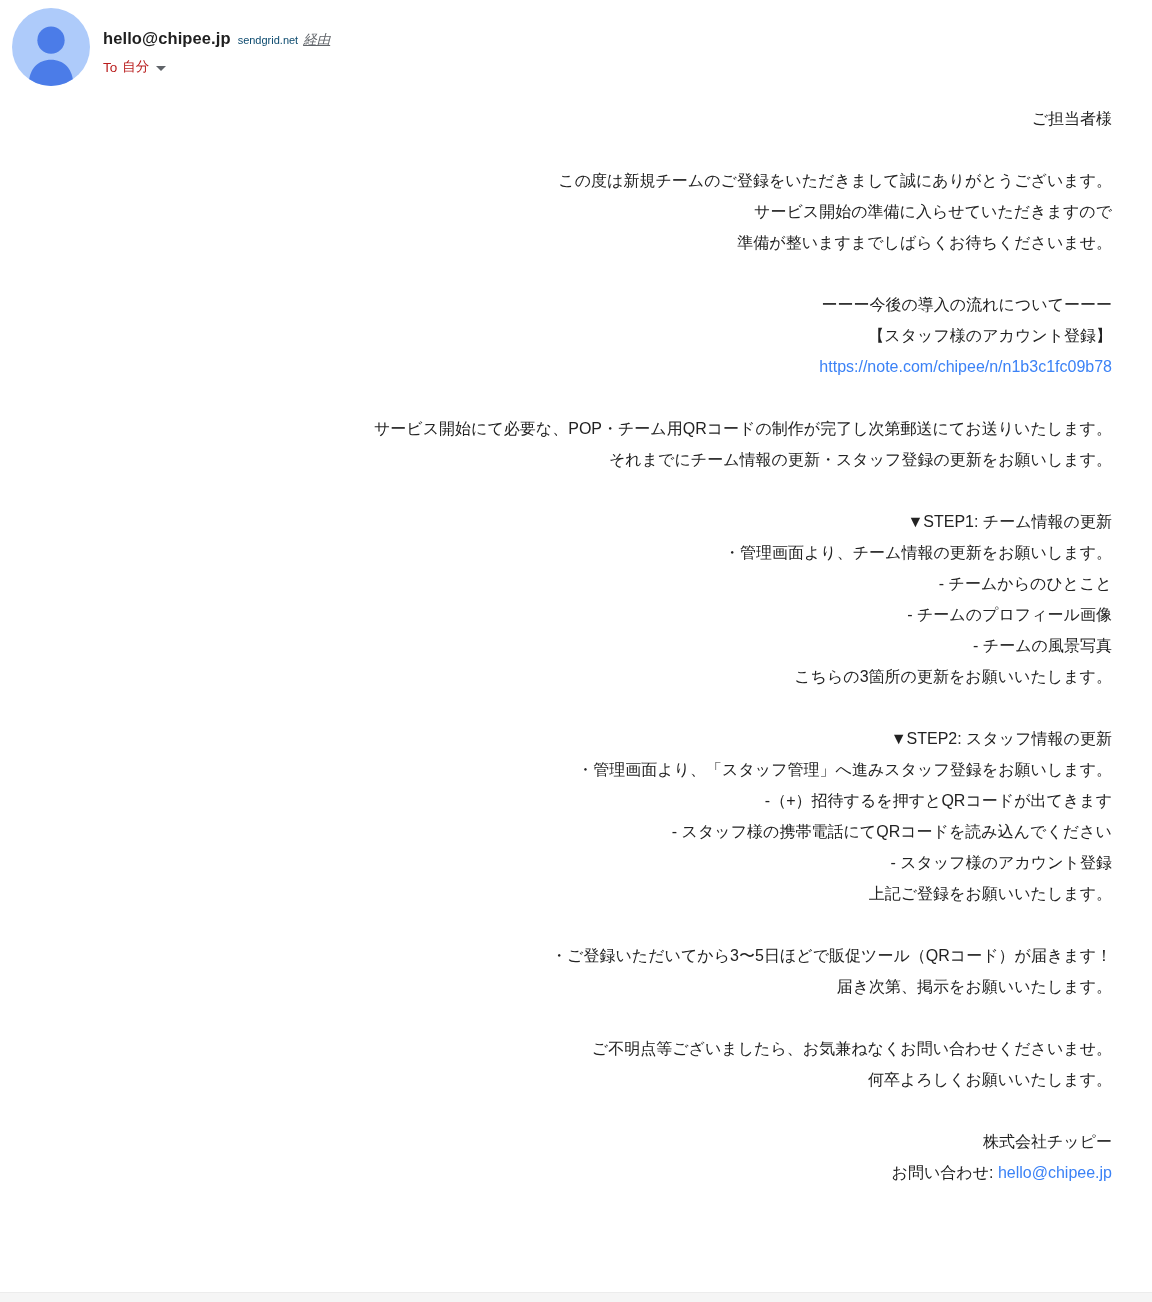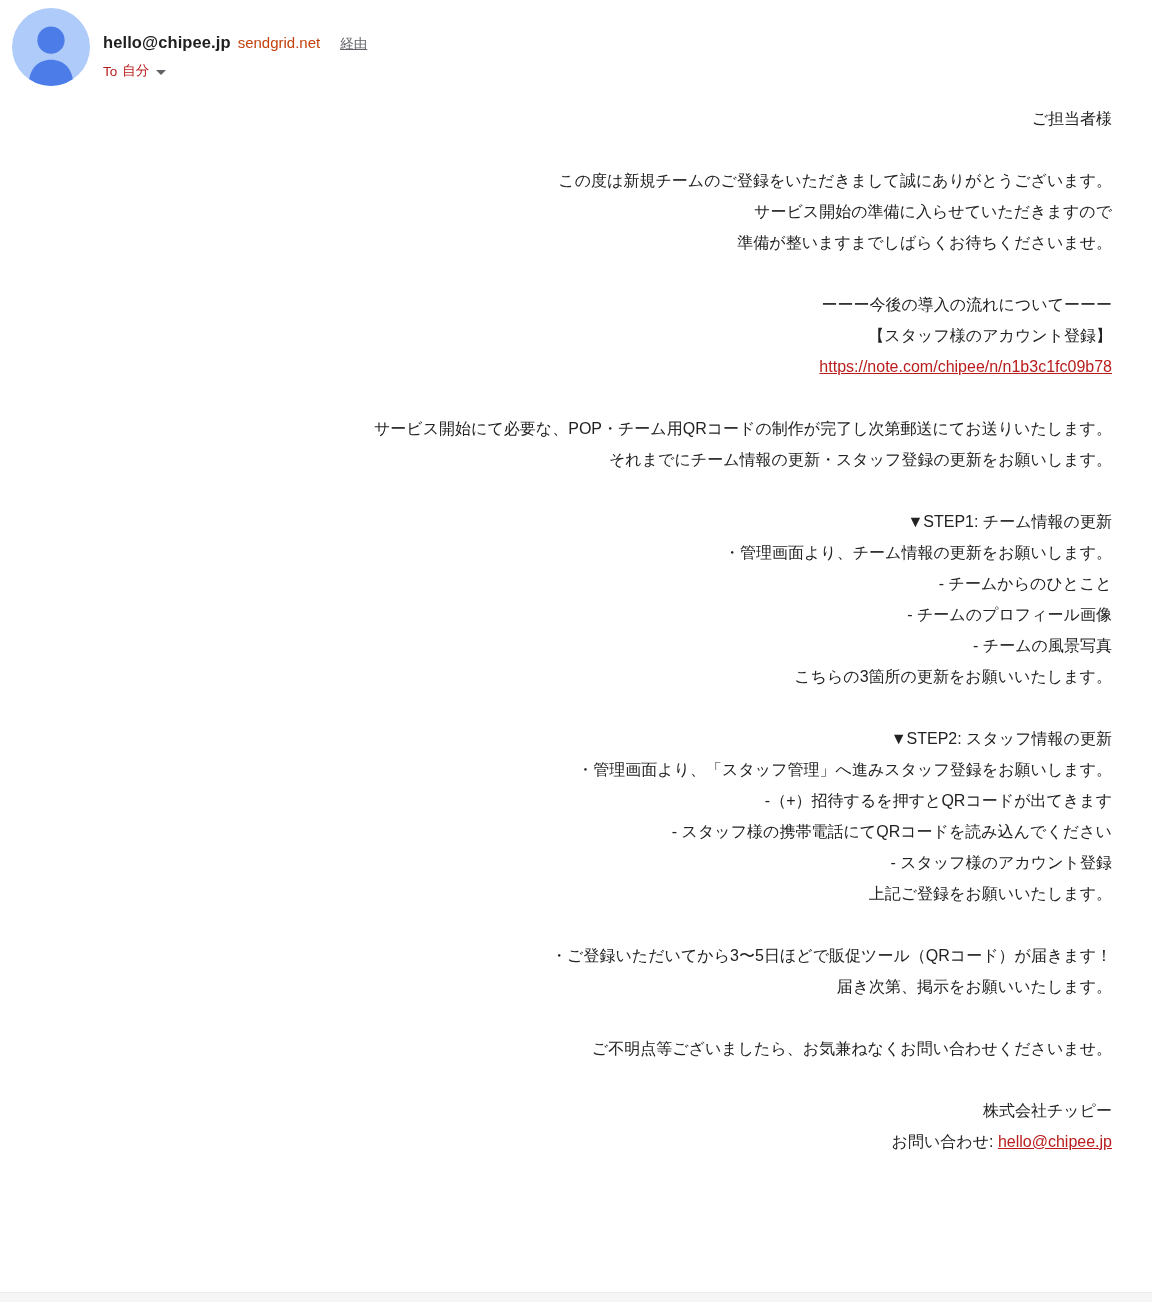--- a/index.html
+++ b/index.html
@@ -37,31 +37,32 @@
     align-items: baseline;
     white-space: nowrap;
   }
   .sender {
     font-size: 16.5px;
     font-weight: 700;
     color: #1f1f1f;
     letter-spacing: 0.1px;
   }
   .via {
-    font-size: 15px;
-    color: #c2410c;
+    font-size: 11px;
+    color: #0c4a6e;
     margin-left: 7px;
     margin-top: 20px;
   }
   .via-link {
     font-size: 13.5px;
     color: #5f6368;
-    margin-left: 20px;
+    margin-left: 5px;
     text-decoration: underline;
     cursor: pointer;
+    font-style: italic;
   }
   .to-line {
     margin-top: 9px;
     display: flex;
     align-items: center;
     font-size: 13.5px;
     color: #b91c1c;
     cursor: pointer;
     width: fit-content;
   }
@@ -79,22 +80,21 @@
     font-size: 16px;
     line-height: 31px;
     color: #222222;
   }
   .body-line {
     min-height: 31px;
     white-space: pre-wrap;
     text-align: right;
   }
   .body-line a.link {
-    color: #b91c1c;
-    text-decoration: underline;
+    color: #3b82f6;
     cursor: pointer;
   }
   .bottom-strip {
     position: absolute;
     left: 0;
     bottom: 0;
     width: 100%;
     height: 10px;
     background: #f5f5f5;
     border-top: 1px solid #ececec;
@@ -149,18 +149,19 @@
     <div class="body-line"><span>・管理画面より、「スタッフ管理」へ進みスタッフ登録をお願いします。</span></div>
     <div class="body-line"><span>-（+）招待するを押すとQRコードが出てきます</span></div>
     <div class="body-line"><span>- スタッフ様の携帯電話にてQRコードを読み込んでください</span></div>
     <div class="body-line"><span>- スタッフ様のアカウント登録</span></div>
     <div class="body-line"><span>上記ご登録をお願いいたします。</span></div>
     <div class="body-line">&nbsp;</div>
     <div class="body-line"><span>・ご登録いただいてから3〜5日ほどで販促ツール（QRコード）が届きます！</span></div>
     <div class="body-line"><span>届き次第、掲示をお願いいたします。</span></div>
     <div class="body-line">&nbsp;</div>
     <div class="body-line"><span>ご不明点等ございましたら、お気兼ねなくお問い合わせくださいませ。</span></div>
+    <div class="body-line"><span>何卒よろしくお願いいたします。</span></div>
     <div class="body-line">&nbsp;</div>
     <div class="body-line"><span>株式会社チッピー</span></div>
     <div class="body-line"><span>お問い合わせ: </span><a class="link">hello@chipee.jp</a></div>
   </div>
 
 <div class="bottom-strip"></div>
 
 </body></html>

